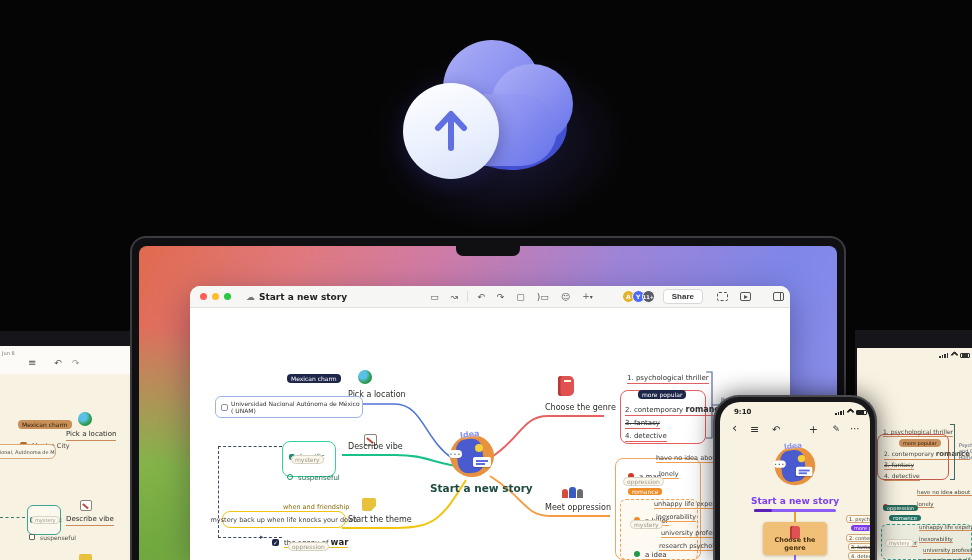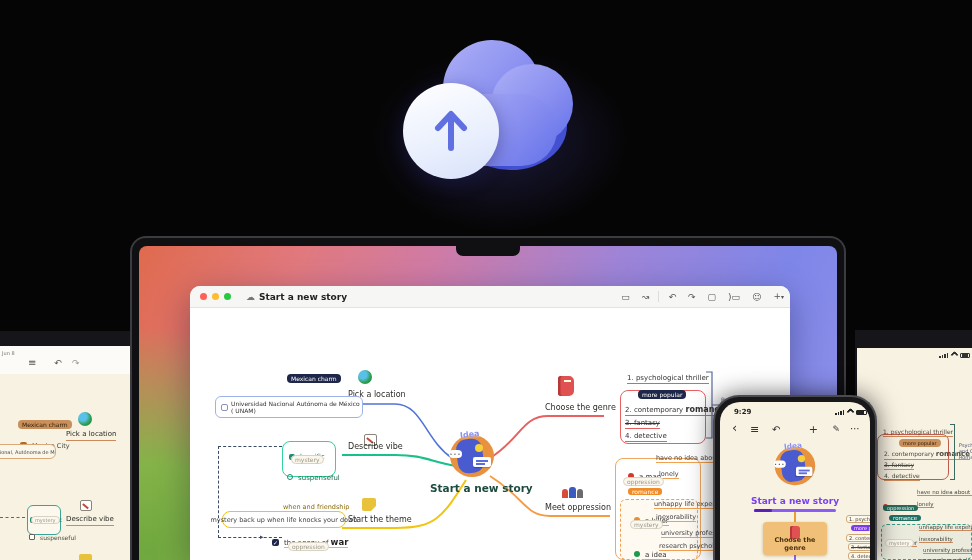--- a/index.html
+++ b/index.html
@@ -216,20 +216,33 @@
         <span class="tb-ico">↝</span>
         <span style="width:1px; height:11px; background:#ddd; margin:0 3px;"></span>
         <span class="tb-ico">↶</span>
         <span class="tb-ico">↷</span>
         <span class="tb-ico">▢</span>
         <span class="tb-ico">)▭</span>
         <span class="tb-ico">☺</span>
         <span class="tb-ico"><span>+</span><span style="font-size:6px;">▾</span></span>
       </div>
 
+      <div style="display:flex; align-items:center; margin-left:26px;">
+        <div class="avatar" style="background:#e3b330;">A</div>
+        <div class="avatar" style="background:#4f6bf5;">Y</div>
+        <div class="avatar" style="background:#5c5c66; font-size:5px;">11+</div>
+        <button class="share-btn">Share</button>
+        <div class="icon-box" style="border-color:#555; border-radius:2px; border-style:dashed;"></div>
+        <div class="icon-box">
+            <div class="tri"></div>
+          </div>
+        <div class="icon-box" style="margin-left:16px;">
+            <div class="bar"></div>
+          </div>
+      </div>
     </div>
 
     <div class="abs" style="left:0; top:22px; width:600px; height:252px; background:#fff; overflow:hidden;">
 
       <svg class="abs" style="left:0; top:0;" width="600" height="252">
         <path d="M262 150 C235 132 232 96 205 96 L152 96" stroke="#4f74d8" stroke-width="1.6" fill="none"></path>
         <path d="M266 158 C240 154 235 147 205 147 L152 147" stroke="#18c08a" stroke-width="2.2" fill="none"></path>
         <path d="M276 172 C252 210 245 220 205 220 L152 220" stroke="#f2c40f" stroke-width="2" fill="none"></path>
         <path d="M300 150 C330 132 332 108 358 108 L414 108" stroke="#e86060" stroke-width="2" fill="none"></path>
         <path d="M300 168 C335 190 335 208 360 208 L420 208" stroke="#f59b42" stroke-width="1.8" fill="none"></path>
@@ -337,21 +350,21 @@
         <span style="font-size:7px; color:#333;" class="underline-orange">a idea</span>
       </div>
       <div class="abs underline-orange" style="left:471px; top:221px; font-size:6.5px; color:#444; white-space:nowrap;">university professor</div>
       <div class="abs underline-orange" style="left:469px; top:234px; font-size:6.5px; color:#444; white-space:nowrap;">research psychologist</div>
     </div>
   </div>
 
   <div class="abs phone"></div>
   <div class="abs phone-screen cream">
 
-    <div class="abs" style="left:14px; top:6px; font-size:7px; font-weight:bold; color:#222;">9:29</div>
+    <div class="abs" style="left:14px; top:6px; font-size:7px; font-weight:bold; color:#222;">9:10</div>
     <div class="abs" style="right:26px; top:8px; display:flex; gap:1px; align-items:flex-end;">
       <i style="width:1.5px;height:2px;background:#222;"></i>
         <i style="width:1.5px;height:3px;background:#222;"></i>
         <i style="width:1.5px;height:4px;background:#222;"></i>
         <i style="width:1.5px;height:5px;background:#222;"></i>
     </div>
     <div class="abs" style="right:16px; top:7px; width:7px; height:7px; border:2px solid #222; border-radius:50%; border-bottom-color:transparent; border-left-color:transparent; transform:rotate(-45deg);"></div>
     <div class="abs" style="right:3px; top:8px; width:11px; height:5px; border:1px solid #222; border-radius:1px;">
         <i style="display:block;width:7px;height:3px;background:#222;"></i>
       </div>

